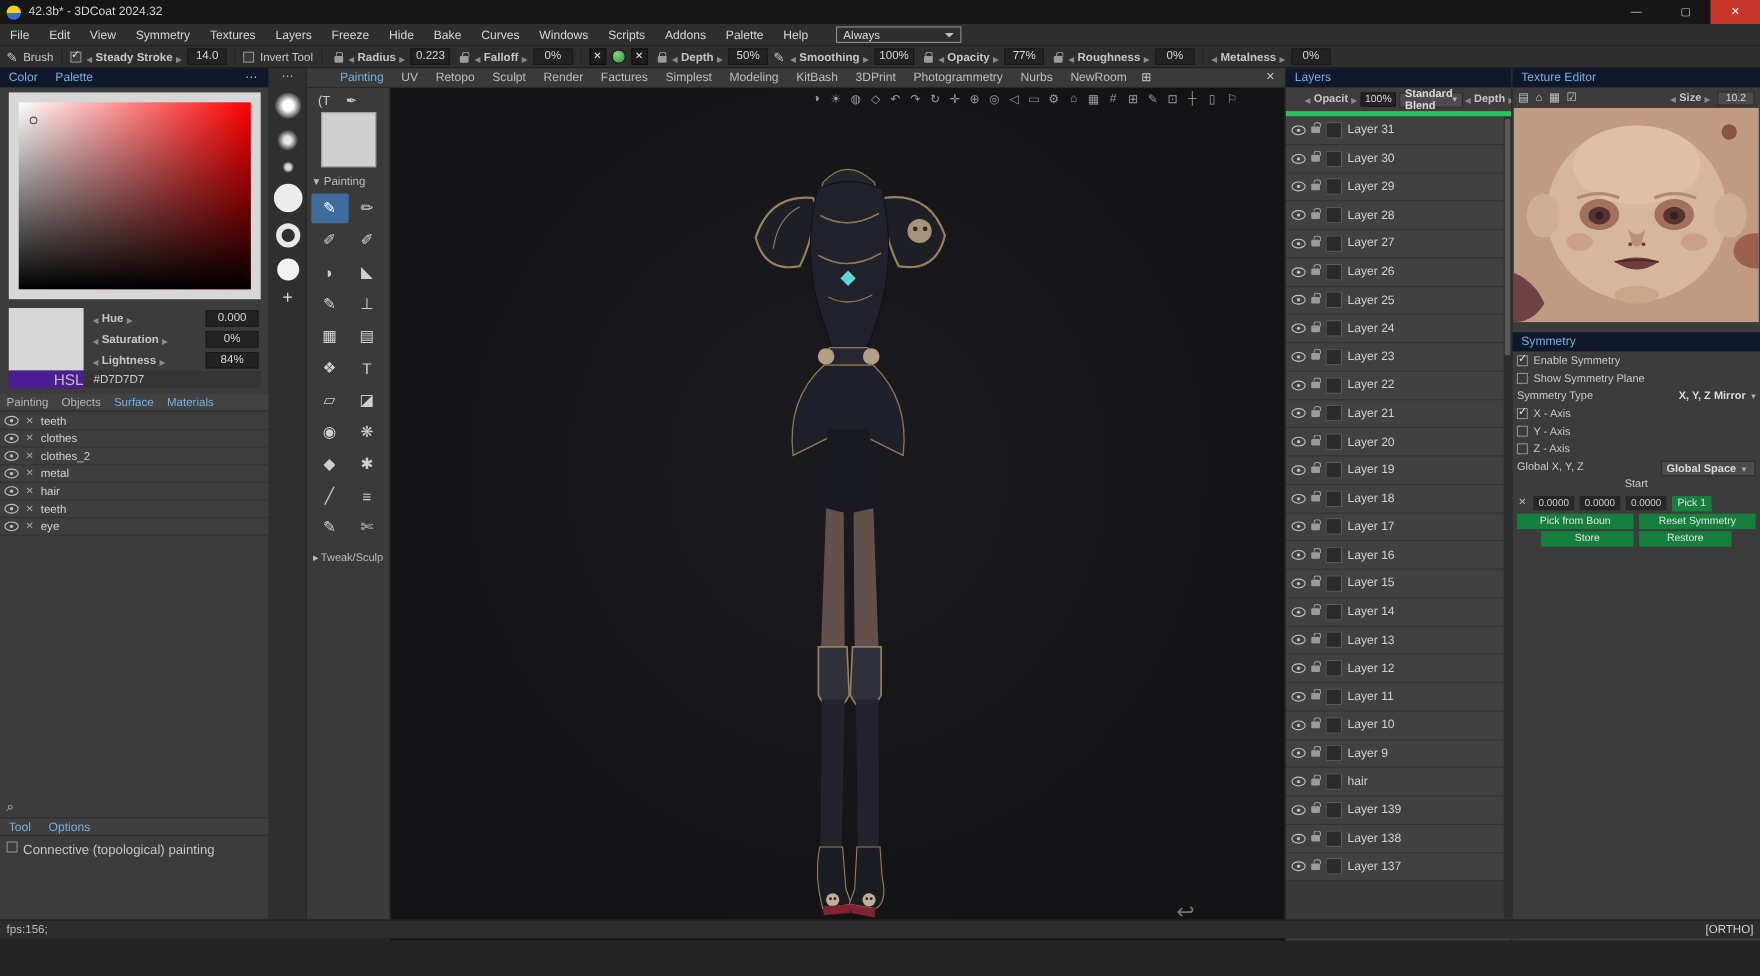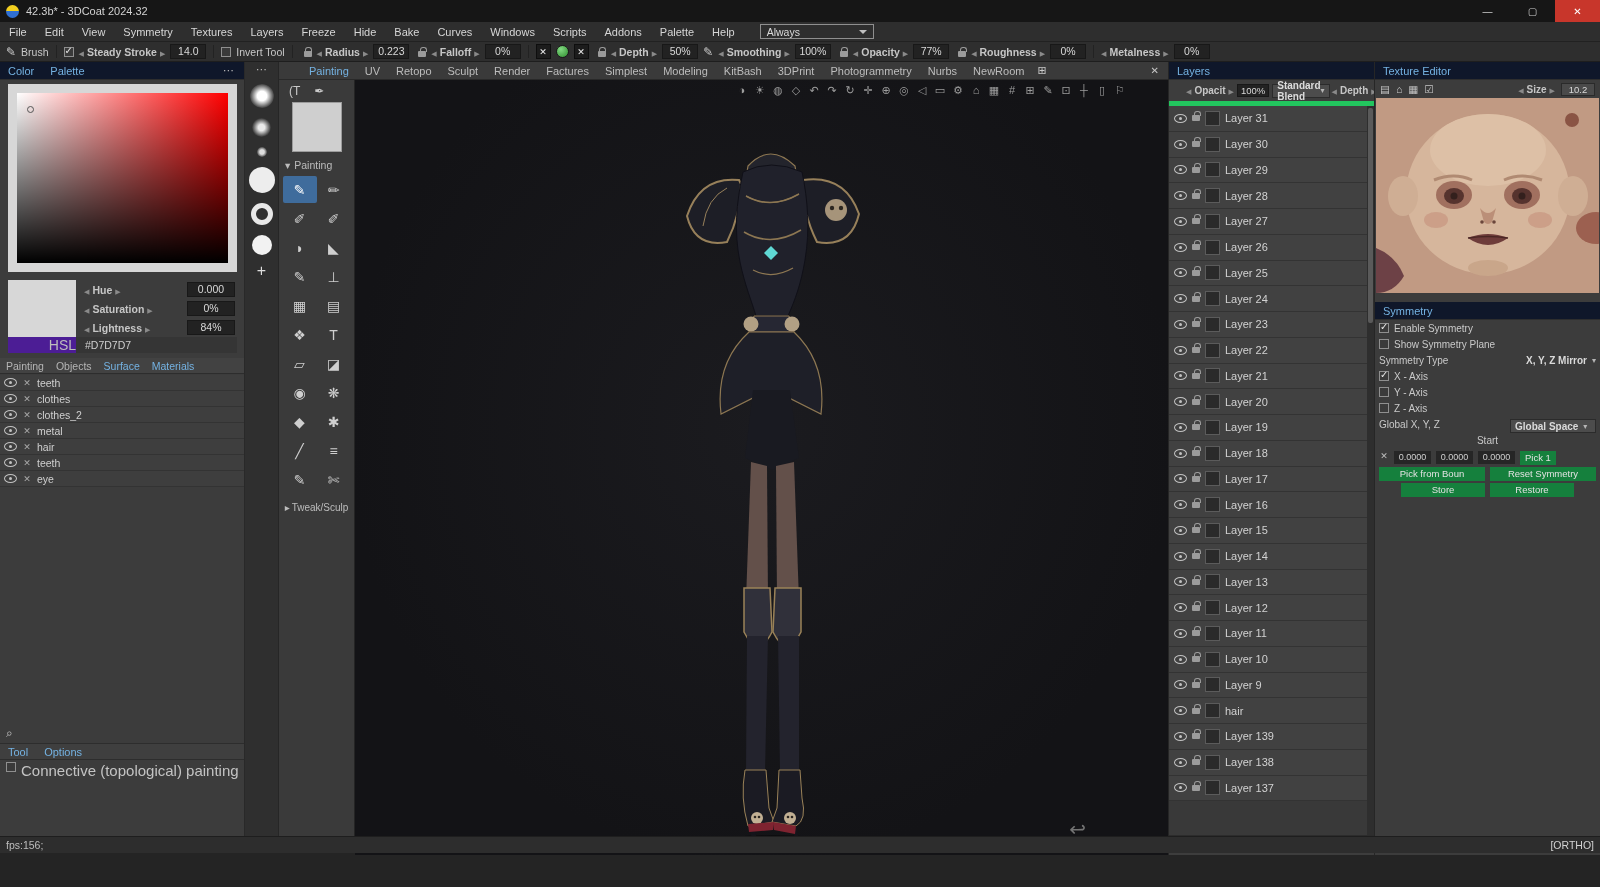--- a/index.html
+++ b/index.html
@@ -59,21 +59,21 @@
 .ltab{padding:0 6px;font-size:10.5px;color:#b5b5b5}
 .ltab.hl{color:#74b2e2}
 .mat-list{position:absolute;left:0;top:313px;width:100%}
 .mat-row{height:16px;display:flex;align-items:center;gap:5px;padding:0 4px;background:#3e3e3e;border-bottom:1px solid #333}
 .xicon{color:#a8a8a8;font-size:9px;width:10px;text-align:center}
 .mat-name{font-size:10.5px;color:#d0d0d0}
 .eye{width:13px;height:9px;border:1px solid #c2c2c2;border-radius:50%;position:relative;flex:none}
 .eye::after{content:"";position:absolute;left:4px;top:2px;width:3px;height:3px;border-radius:50%;background:#c2c2c2}
 .lp-search{position:absolute;left:6px;bottom:96px;color:#bdbdbd;font-size:12px}
 .to-header{position:absolute;left:0;bottom:76px;width:100%;height:17px;display:flex;align-items:center;background:#3f3f3f;border-top:1px solid #2d2d2d;border-bottom:1px solid #2d2d2d}
-.connective{position:absolute;left:6px;bottom:57px;display:flex;align-items:flex-start;gap:5px;font-size:15px;color:#c3c3c3}
+.connective{position:absolute;left:6px;bottom:57px;display:flex;align-items:flex-start;gap:5px;font-size:12px;color:#c3c3c3}
 
 
 #brush-col{position:absolute;left:245px;top:0;width:34px;bottom:0;background:#2f2f2f;border-right:1px solid #262626;display:flex;flex-direction:column;align-items:center;padding-top:1px}
 #brush-col .dots{height:16px}
 .tip{border-radius:50%;margin:5px 0;flex:none}
 .tip-soft1{width:24px;height:24px;background:radial-gradient(circle,#fff 28%,rgba(255,255,255,.14) 68%,transparent 74%)}
 .tip-soft2{width:19px;height:19px;background:radial-gradient(circle,#e9e9e9 24%,rgba(220,220,220,.12) 66%,transparent 74%)}
 .tip-dot{width:10px;height:10px;background:radial-gradient(circle,#ddd 32%,transparent 78%)}
 .tip-solid-lg{width:26px;height:26px;background:#ededed}
 .tip-ring{width:22px;height:22px;border:5px solid #e8e8e8}

